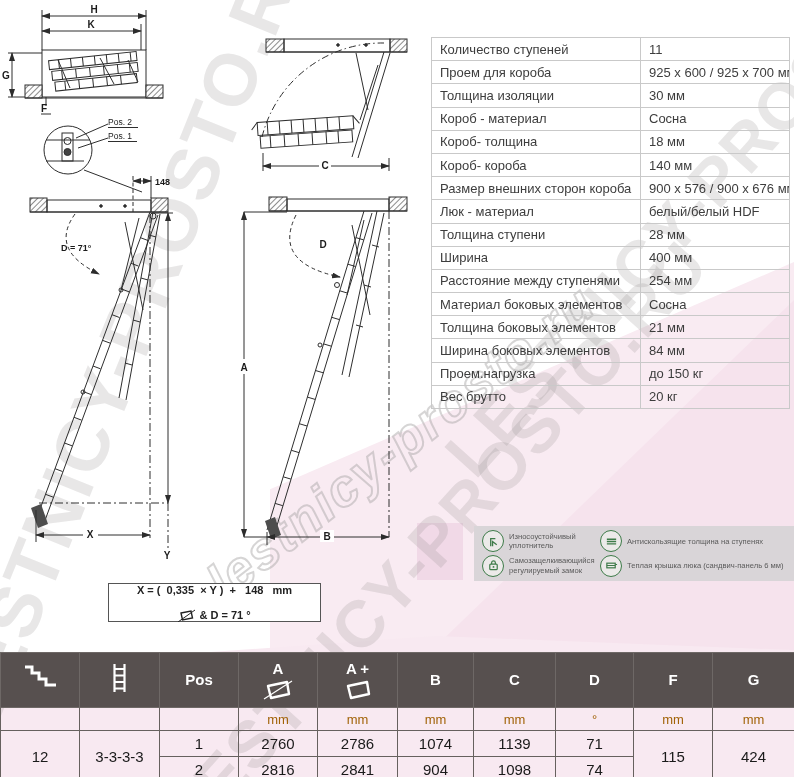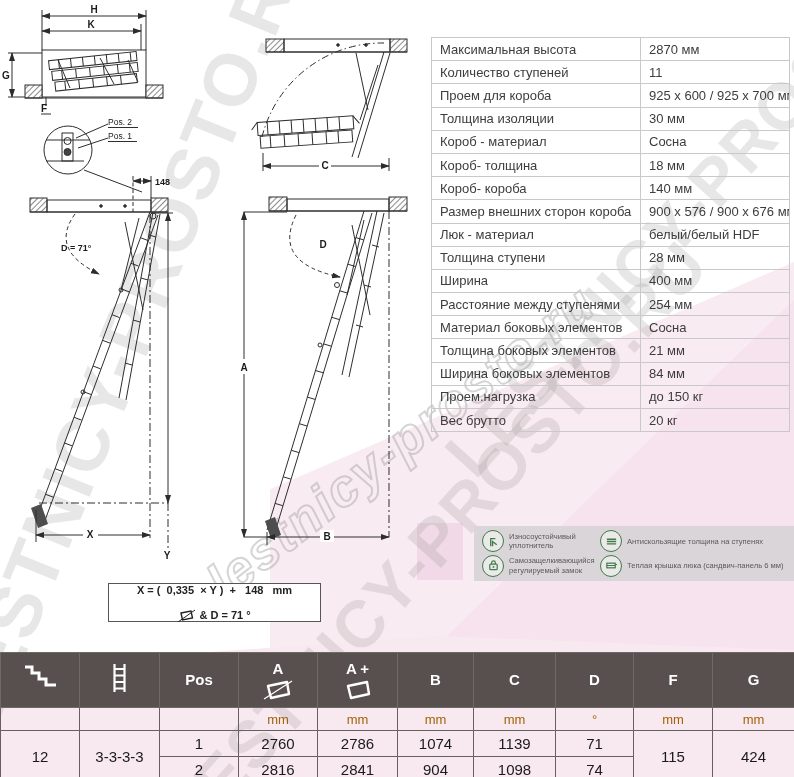--- a/index.html
+++ b/index.html
@@ -231,24 +231,20 @@
         <path d="M3,4 L13,2 L14.5,9 L4.5,11 Z" fill="none" stroke="#222" stroke-width="1.4"></path>
         <line x1="0" y1="13" x2="17" y2="1" stroke="#222" stroke-width="1"></line>
       </svg>
       <span>&amp; D = 71 °</span>
     </div>
   </div>
 
   <table id="specs">
     <tbody>
       <tr>
-          <td class="lbl">Максимальная высота</td>
-          <td>2870 мм</td>
-        </tr>
-      <tr>
           <td class="lbl">Количество ступеней</td>
           <td>11</td>
         </tr>
       <tr>
           <td class="lbl">Проем для короба</td>
           <td>925 x 600 / 925 x 700 мм</td>
         </tr>
       <tr>
           <td class="lbl">Толщина изоляции</td>
           <td>30 мм</td>

